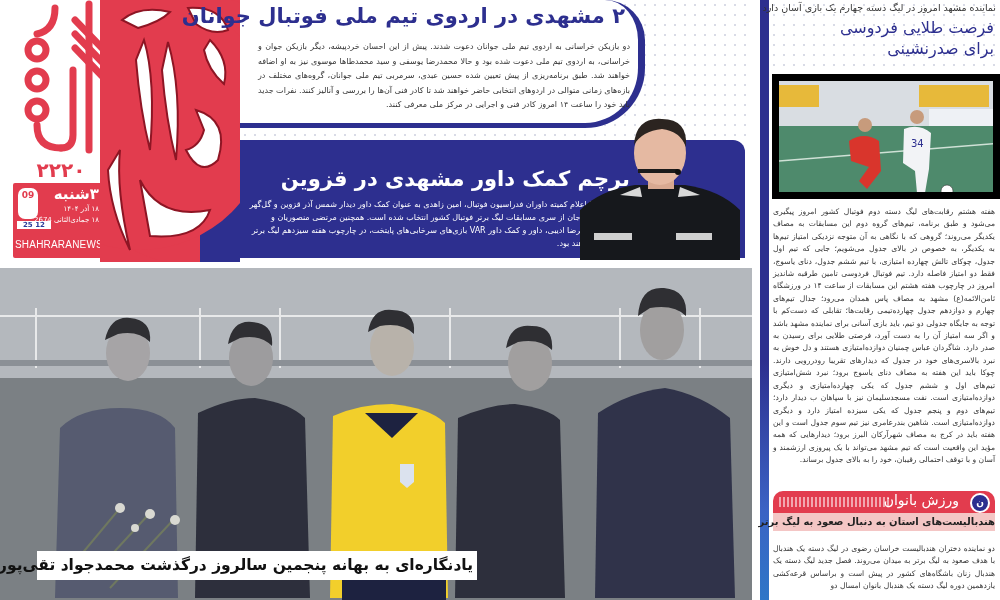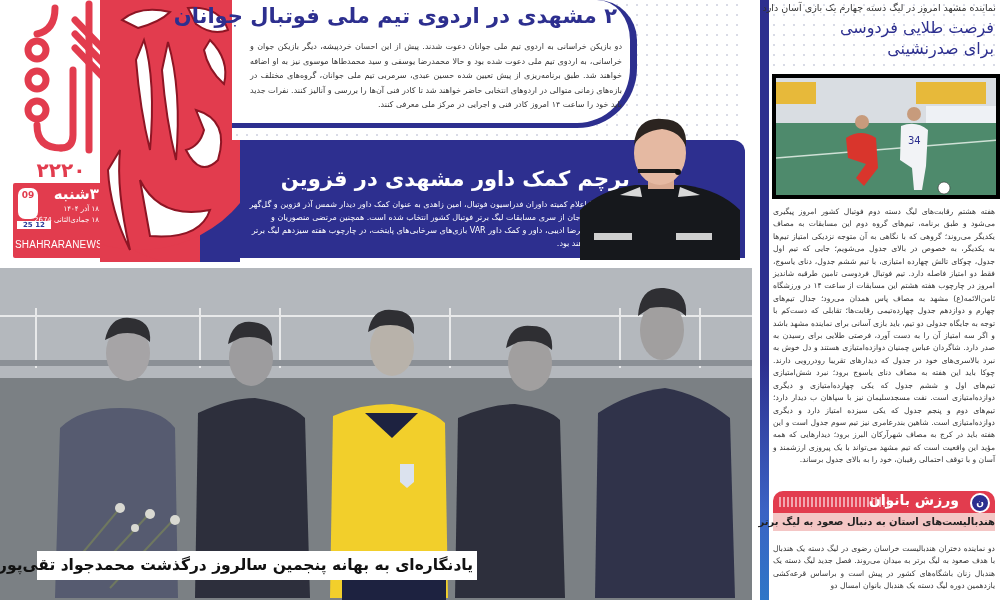--- a/index.html
+++ b/index.html
@@ -19,21 +19,21 @@
   .date-box { position: absolute; left: 2px; top: 183px; width: 90px; height: 75px; background: #e23c4e; border-radius: 2px; color: #fff; }
   .date-day { position: absolute; right: 4px; top: 2px; font-size: 15px; font-weight: bold; direction: rtl; }
   .date-badge { position: absolute; left: 5px; top: 5px; width: 20px; height: 31px; border-radius: 7px; background: #fff; color: #e23c4e; font-size: 9px; font-weight: bold; text-align: center; line-height: 14px; }
   .date-line { position: absolute; right: 4px; font-size: 7px; direction: rtl; white-space: nowrap; }
   .date-greg { position: absolute; left: 4px; top: 38px; background: #fff; color: #2a3b98; font-size: 7px; padding: 0 6px; font-weight: bold; }
   .site-url { position: absolute; left: 2px; top: 56px; width: 86px; text-align: center; font-family: "Liberation Sans", sans-serif; font-size: 10px; color: #fff; letter-spacing: 0.2px; }
 
   .logo-big { position: absolute; left: 100px; top: 0; width: 140px; height: 262px; background: #e23c4e; overflow: hidden; }
 
   
-  .article-top { position: absolute; left: 232px; top: 0; width: 510px; height: 140px; }
+  .article-top { position: absolute; left: 240px; top: 0; width: 510px; height: 140px; }
   .article-top .frame { position: absolute; left: 0; top: 0; width: 405px; height: 128px; background: #fff; border-right: 7px solid #2d2f8f; border-bottom: 5px solid #2d2f8f; border-bottom-right-radius: 60px; border-top-right-radius: 40px; }
   .article-top h1 { position: absolute; right: 125px; top: 4px; width: 380px; font-size: 21px; font-weight: bold; color: #2d2f8f; direction: rtl; text-align: right; white-space: nowrap; }
   .article-top .body { position: absolute; left: 18px; top: 40px; width: 372px; font-size: 8px; line-height: 14.5px; color: #333; direction: rtl; text-align: justify; }
 
   
   .article-ref { position: absolute; left: 240px; top: 140px; width: 510px; height: 122px; }
   .article-ref .panel { position: absolute; left: 0; top: 0; width: 505px; height: 118px; background: #2d2f8f; border-radius: 0 12px 0 0; }
   .article-ref .kicker { position: absolute; right: 120px; top: 8px; font-size: 12px; color: #fff; direction: rtl; white-space: nowrap; font-weight: bold; }
   .article-ref h2 { position: absolute; right: 120px; top: 27px; font-size: 21px; font-weight: bold; color: #fff; direction: rtl; white-space: nowrap; }
   .article-ref .body { position: absolute; left: 4px; top: 58px; width: 350px; font-size: 8px; line-height: 13px; color: #fff; direction: rtl; text-align: right; }
@@ -42,26 +42,26 @@
   
   .main-photo { position: absolute; left: 0; top: 268px; width: 752px; height: 332px; background: linear-gradient(180deg,#bfc3c8 0%,#a9adb4 30%,#8a8e95 60%,#6e7277 100%); overflow: hidden; }
   .caption { position: absolute; left: 37px; top: 551px; width: 440px; height: 29px; background: #ffffff; font-size: 15.5px; font-weight: bold; color: #111; direction: rtl; text-align: center; line-height: 29px; white-space: nowrap; padding: 0 4px; }
 
   
   .right-col { position: absolute; left: 760px; top: 0; width: 240px; height: 600px; }
   .right-col .bar { position: absolute; left: 0; top: 0; width: 9px; height: 600px; background: linear-gradient(180deg,#2d2f8f 0%,#2d2f8f 60%,#3b63c4 85%,#2e76c7 100%); }
   .right-col .top-area { position: absolute; left: 9px; top: 0; width: 231px; height: 200px; }
   .right-kicker { position: absolute; right: 4px; top: 2px; font-size: 9.5px; color: #333; direction: rtl; white-space: nowrap; text-align: center; }
   .right-title { position: absolute; right: 6px; top: 17px; font-size: 16px; font-weight: normal; color: #2d2f8f; direction: rtl; text-align: right; line-height: 21px; }
-  .right-photo { position: absolute; left: 12px; top: 74px; width: 228px; height: 125px; border: 4px solid #000000; overflow: hidden; background: #3f6f5c; }
+  .right-photo { position: absolute; left: 12px; top: 74px; width: 228px; height: 125px; border: 7px solid #000000; overflow: hidden; background: #3f6f5c; }
   .right-body { position: absolute; left: 13px; top: 206px; width: 222px; font-size: 7.6px; line-height: 12.4px; color: #333; direction: rtl; text-align: justify; }
   .women-box { position: absolute; left: 13px; top: 491px; width: 222px; height: 39px; }
   .women-head { position: absolute; left: 0; top: 0; width: 222px; height: 22px; background: #e23c4e; border-radius: 10px 10px 0 0; }
   .women-head .stripes { position: absolute; left: 6px; top: 6px; width: 110px; height: 10px; background-image: repeating-linear-gradient(90deg, rgba(255,255,255,0.55) 0 2px, transparent 2px 4px); }
-  .women-label { position: absolute; right: 36px; top: 1px; font-size: 14px; font-weight: bold; color: #fff; direction: rtl; white-space: nowrap; }
+  .women-label { position: absolute; right: 36px; top: 1px; font-size: 14px; font-weight: normal; color: #fff; direction: rtl; white-space: nowrap; }
   .women-icon { position: absolute; right: 5px; top: 2px; width: 20px; height: 20px; border-radius: 50%; background: #2d2f8f; border: 2px solid #fff; color: #fff; font-size: 9px; text-align: center; line-height: 16px; font-weight: bold; }
   .women-sub { position: absolute; left: 0; top: 22px; width: 222px; height: 18px; background: #f4c6c5; font-size: 10px; font-weight: bold; color: #222; direction: rtl; text-align: center; line-height: 18px; white-space: nowrap; }
   .women-body { position: absolute; left: 13px; top: 543px; width: 222px; font-size: 7.6px; line-height: 12.4px; color: #333; direction: rtl; text-align: justify; }
 </style>
 </head>
 <body>
 
 <div class="masthead">
   <svg class="logo-mark" viewBox="0 0 90 155">
     <g fill="none" stroke="#e23c4e" stroke-width="7" stroke-linecap="round">

